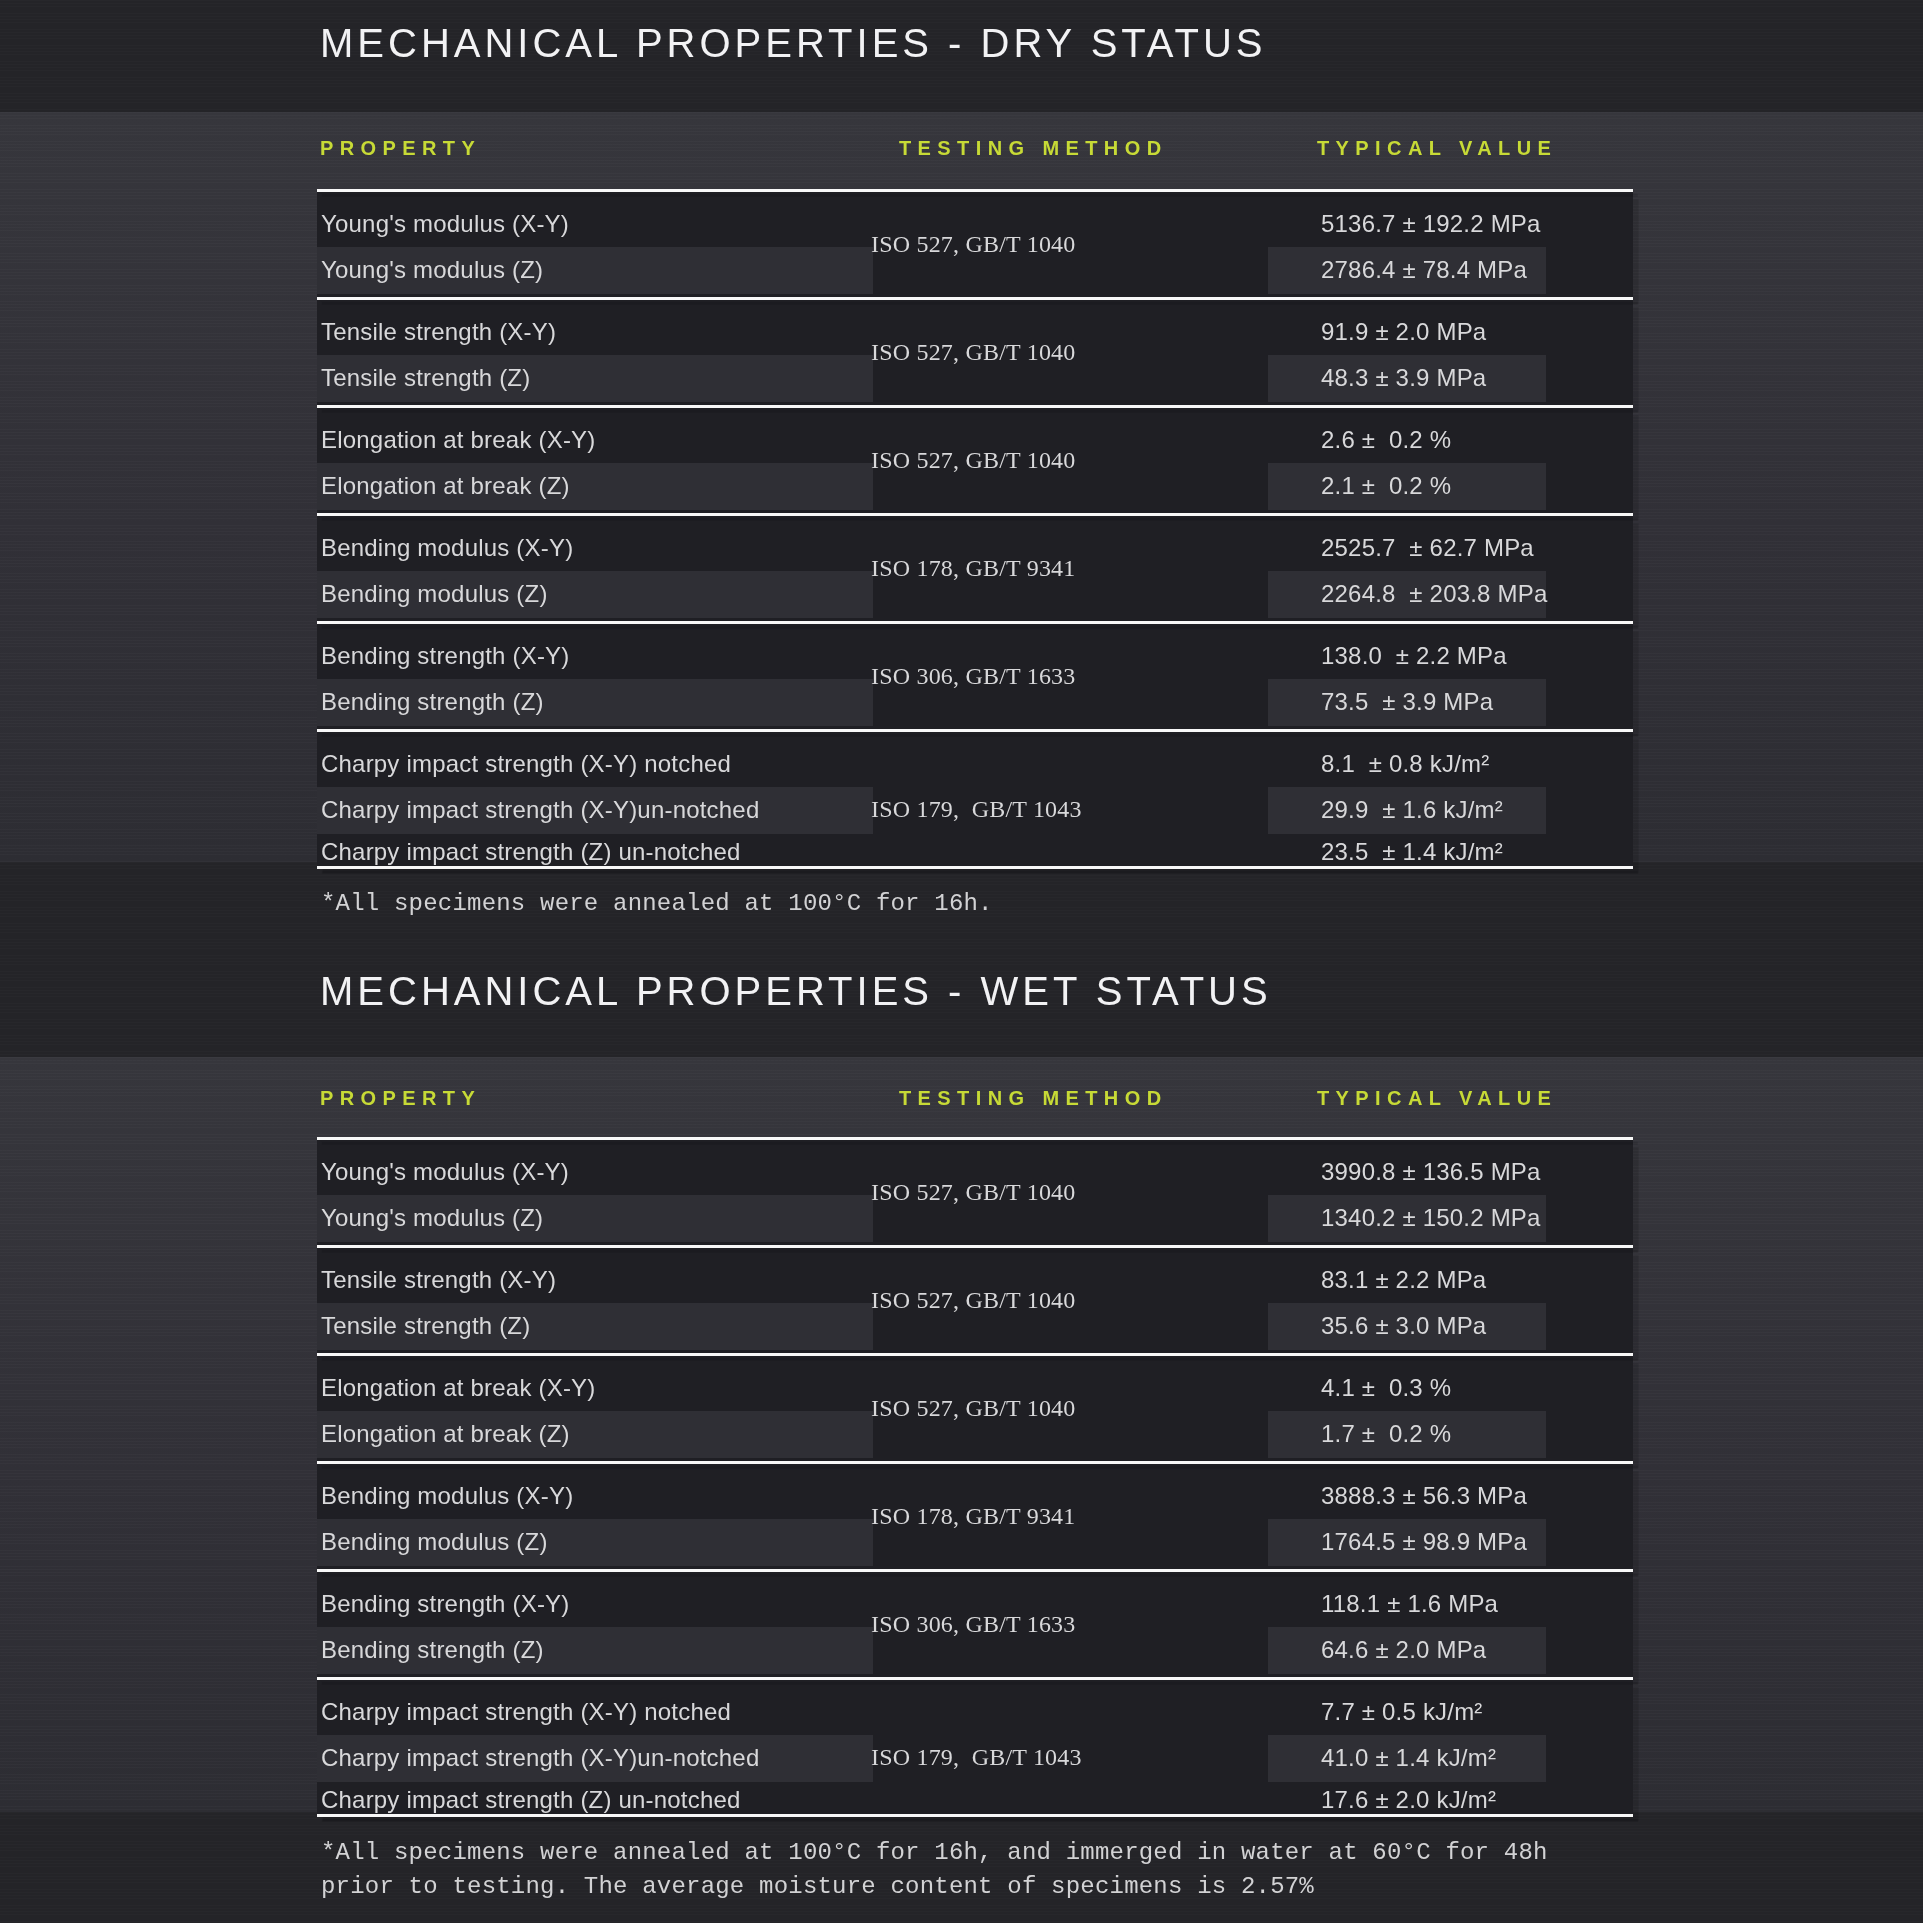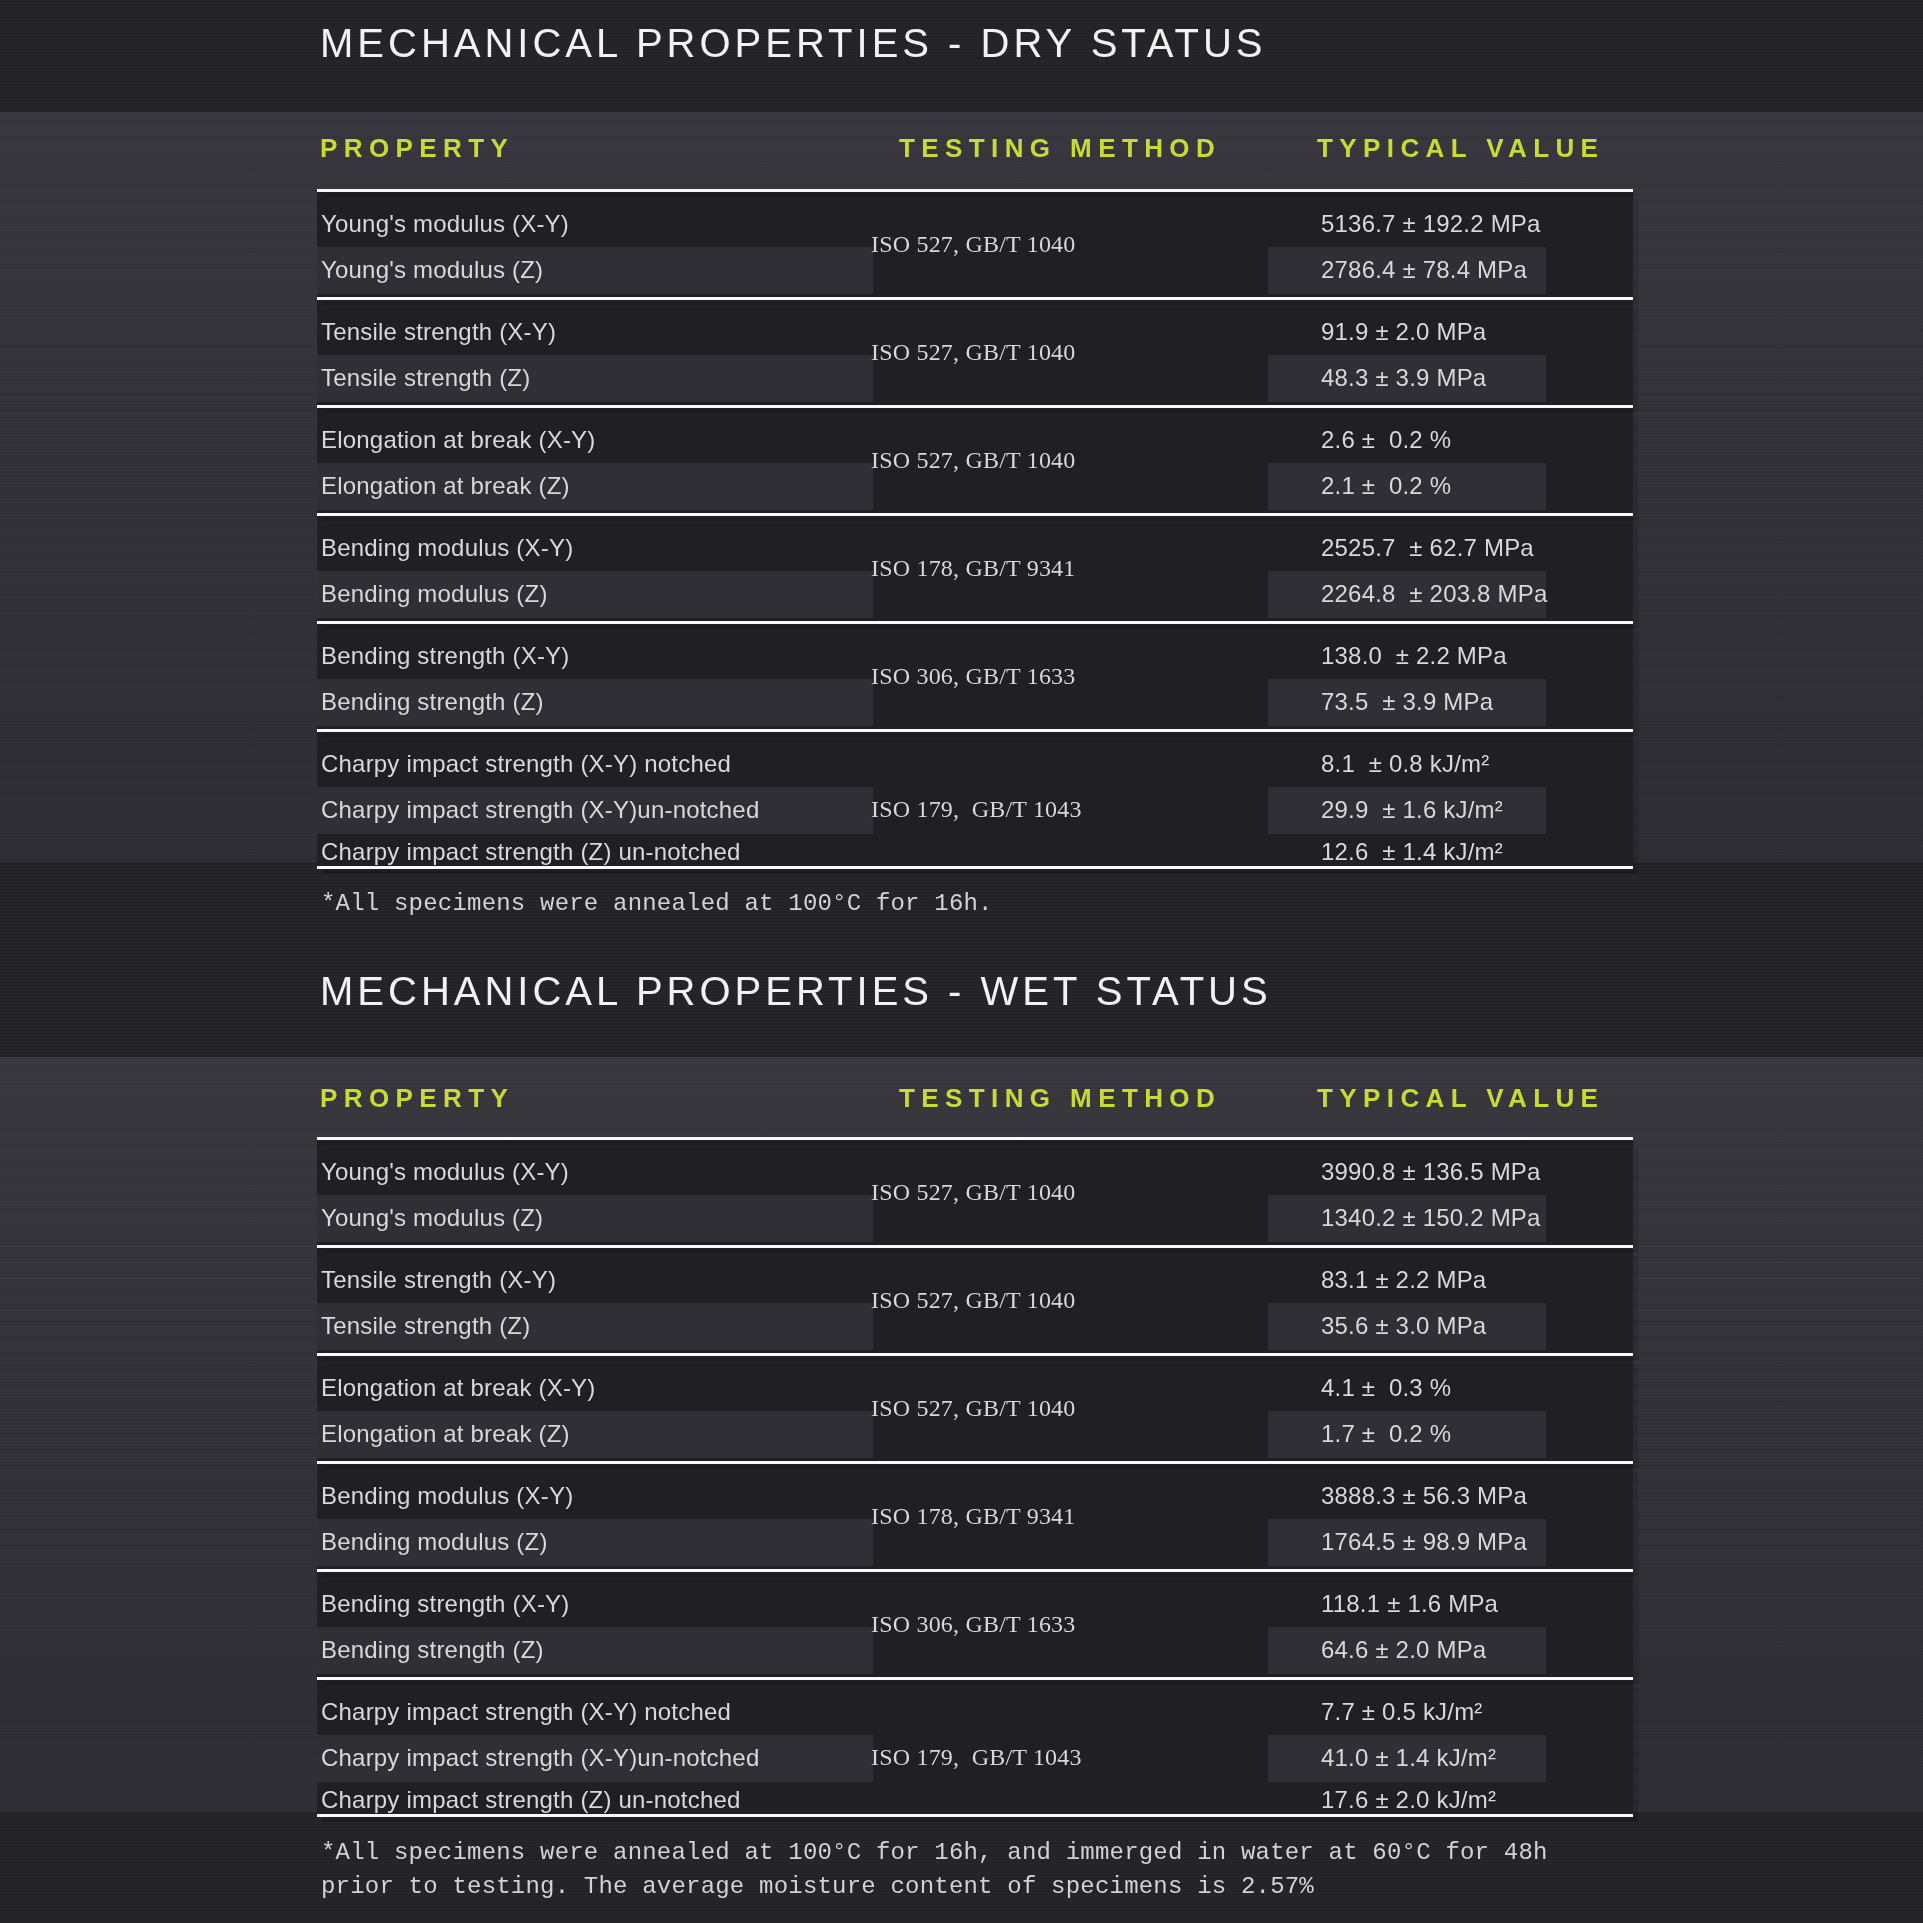--- a/index.html
+++ b/index.html
@@ -19,21 +19,21 @@
     background-image: repeating-linear-gradient(180deg, rgba(255,255,255,0.018) 0 0.8px, rgba(0,0,0,0) 0.8px 3.2px),
                       linear-gradient(180deg, #36363c 0%, #313037 55%, #2d2d33 100%);
   }
   .title {
     position: absolute; left: 320px;
     font-size: 40px; line-height: 40px; font-weight: 400;
     letter-spacing: 4px; color: #f2f2f4; white-space: pre;
   }
   .hdr {
     position: absolute; height: 27px;
-    font-size: 26px; line-height: 27px; font-weight: 700;
+    font-size: 20px; line-height: 27px; font-weight: 700;
     letter-spacing: 6.4px; color: #c7da36; white-space: pre;
   }
   .table { position: absolute; left: 317px; width: 1316px; height: 680px; margin-top: 8px; }
   .sep {
     position: absolute; left: 0; width: 1316px; height: 3.2px;
     background: #f8f8f8; z-index: 4;
     box-shadow: 4.8px 4.8px 0 rgba(0,0,0,0.10);
   }
   .group {
     position: absolute; left: 0; width: 1316px;
@@ -136,21 +136,21 @@
 
   <div class="group" style="top:543px;height:134px">
     <div class="stripe"></div>
     <div class="mblock"></div>
     <div class="cell prop r1">Charpy impact strength (X-Y) notched</div>
     <div class="cell prop r2">Charpy impact strength (X-Y)un-notched</div>
     <div class="cell prop r3">Charpy impact strength (Z) un-notched</div>
     <div class="cell method m3">ISO 179,  GB/T 1043</div>
     <div class="cell val r1">8.1  ± 0.8 kJ/m²</div>
     <div class="cell val r2">29.9  ± 1.6 kJ/m²</div>
-    <div class="cell val r3">12.6  ± 1.4 kJ/m²</div>
+    <div class="cell val r3">23.5  ± 1.4 kJ/m²</div>
   </div>
 </div>
 
 <div class="footnote" style="top:887px">*All specimens were annealed at 100°C for 16h.</div>
 
 <div class="title" style="top:971px">MECHANICAL PROPERTIES - WET STATUS</div>
 
 <div class="hdr" style="left:320px;top:1085px">PROPERTY</div>
 <div class="hdr" style="left:899px;top:1085px">TESTING METHOD</div>
 <div class="hdr" style="left:1317px;top:1085px">TYPICAL VALUE</div>

